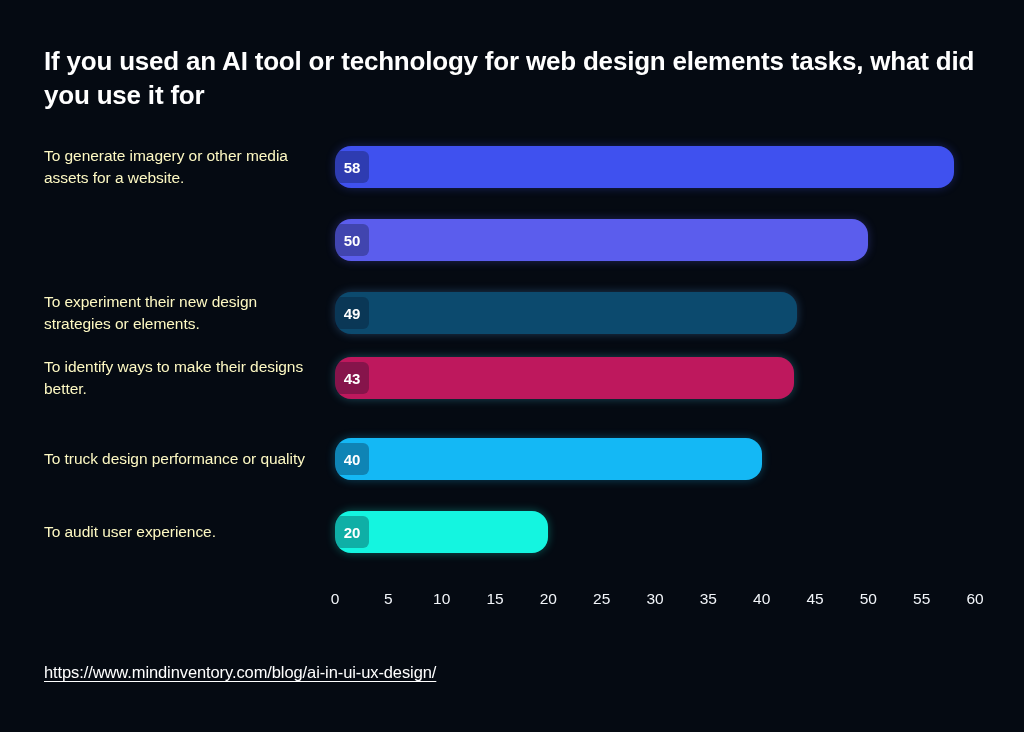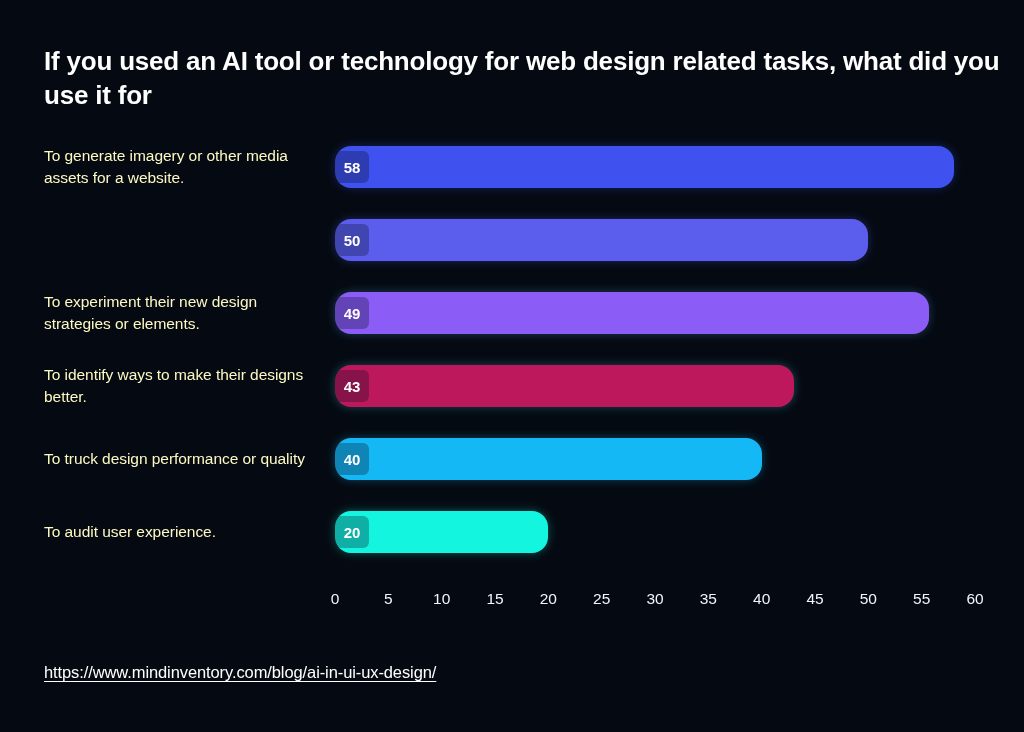--- a/index.html
+++ b/index.html
@@ -97,47 +97,47 @@
     text-decoration:underline;
     text-underline-offset:3px;
     letter-spacing:-0.1px;
   }
 </style>
 </head>
 <body>
 
 <div class="page">
 
-  <div class="title">If you used an AI tool or technology for web design related tasks, what did you use it for</div>
+  <div class="title">If you used an AI tool or technology for web design elements tasks, what did you use it for</div>
 
   <div class="chart" id="chart-area">
       <div class="row" style="top: 0px;">
         <div class="cat-label">To generate imagery or other media assets for a website.</div>
         <div class="bar-track">
           <div class="bar" style="width: 618.667px; background: rgb(63, 81, 239); box-shadow: rgba(63, 81, 239, 0.333) 0px 0px 10px;">
             <div class="bar-value">58</div>
           </div>
         </div>
       </div>
       <div class="row" style="top: 73px;">
         <div class="bar-track">
           <div class="bar" style="width: 533.333px; background: rgb(91, 93, 237); box-shadow: rgba(91, 93, 237, 0.333) 0px 0px 10px;">
             <div class="bar-value">50</div>
           </div>
         </div>
       </div>
       <div class="row" style="top: 146px;">
         <div class="cat-label">To experiment their new design strategies or elements.</div>
         <div class="bar-track">
-          <div class="bar" style="width: 594px; background: #8b5cf6; box-shadow: rgba(84, 160, 234, 0.333) 0px 0px 10px;">
+          <div class="bar" style="width: 462px; background: #0c4a6e; box-shadow: rgba(84, 160, 234, 0.333) 0px 0px 10px;">
             <div class="bar-value">49</div>
           </div>
         </div>
       </div>
-      <div class="row" style="top: 219px; padding-left: 8px;">
+      <div class="row" style="top: 211px; padding-left: 8px;">
         <div class="cat-label">To identify ways to make their designs better.</div>
         <div class="bar-track">
           <div class="bar" style="width: 458.667px; background: #be185d; box-shadow: rgba(76, 197, 232, 0.333) 0px 0px 10px;">
             <div class="bar-value">43</div>
           </div>
         </div>
       </div>
       <div class="row" style="top: 292px;">
         <div class="cat-label">To truck design performance or quality</div>
         <div class="bar-track">

